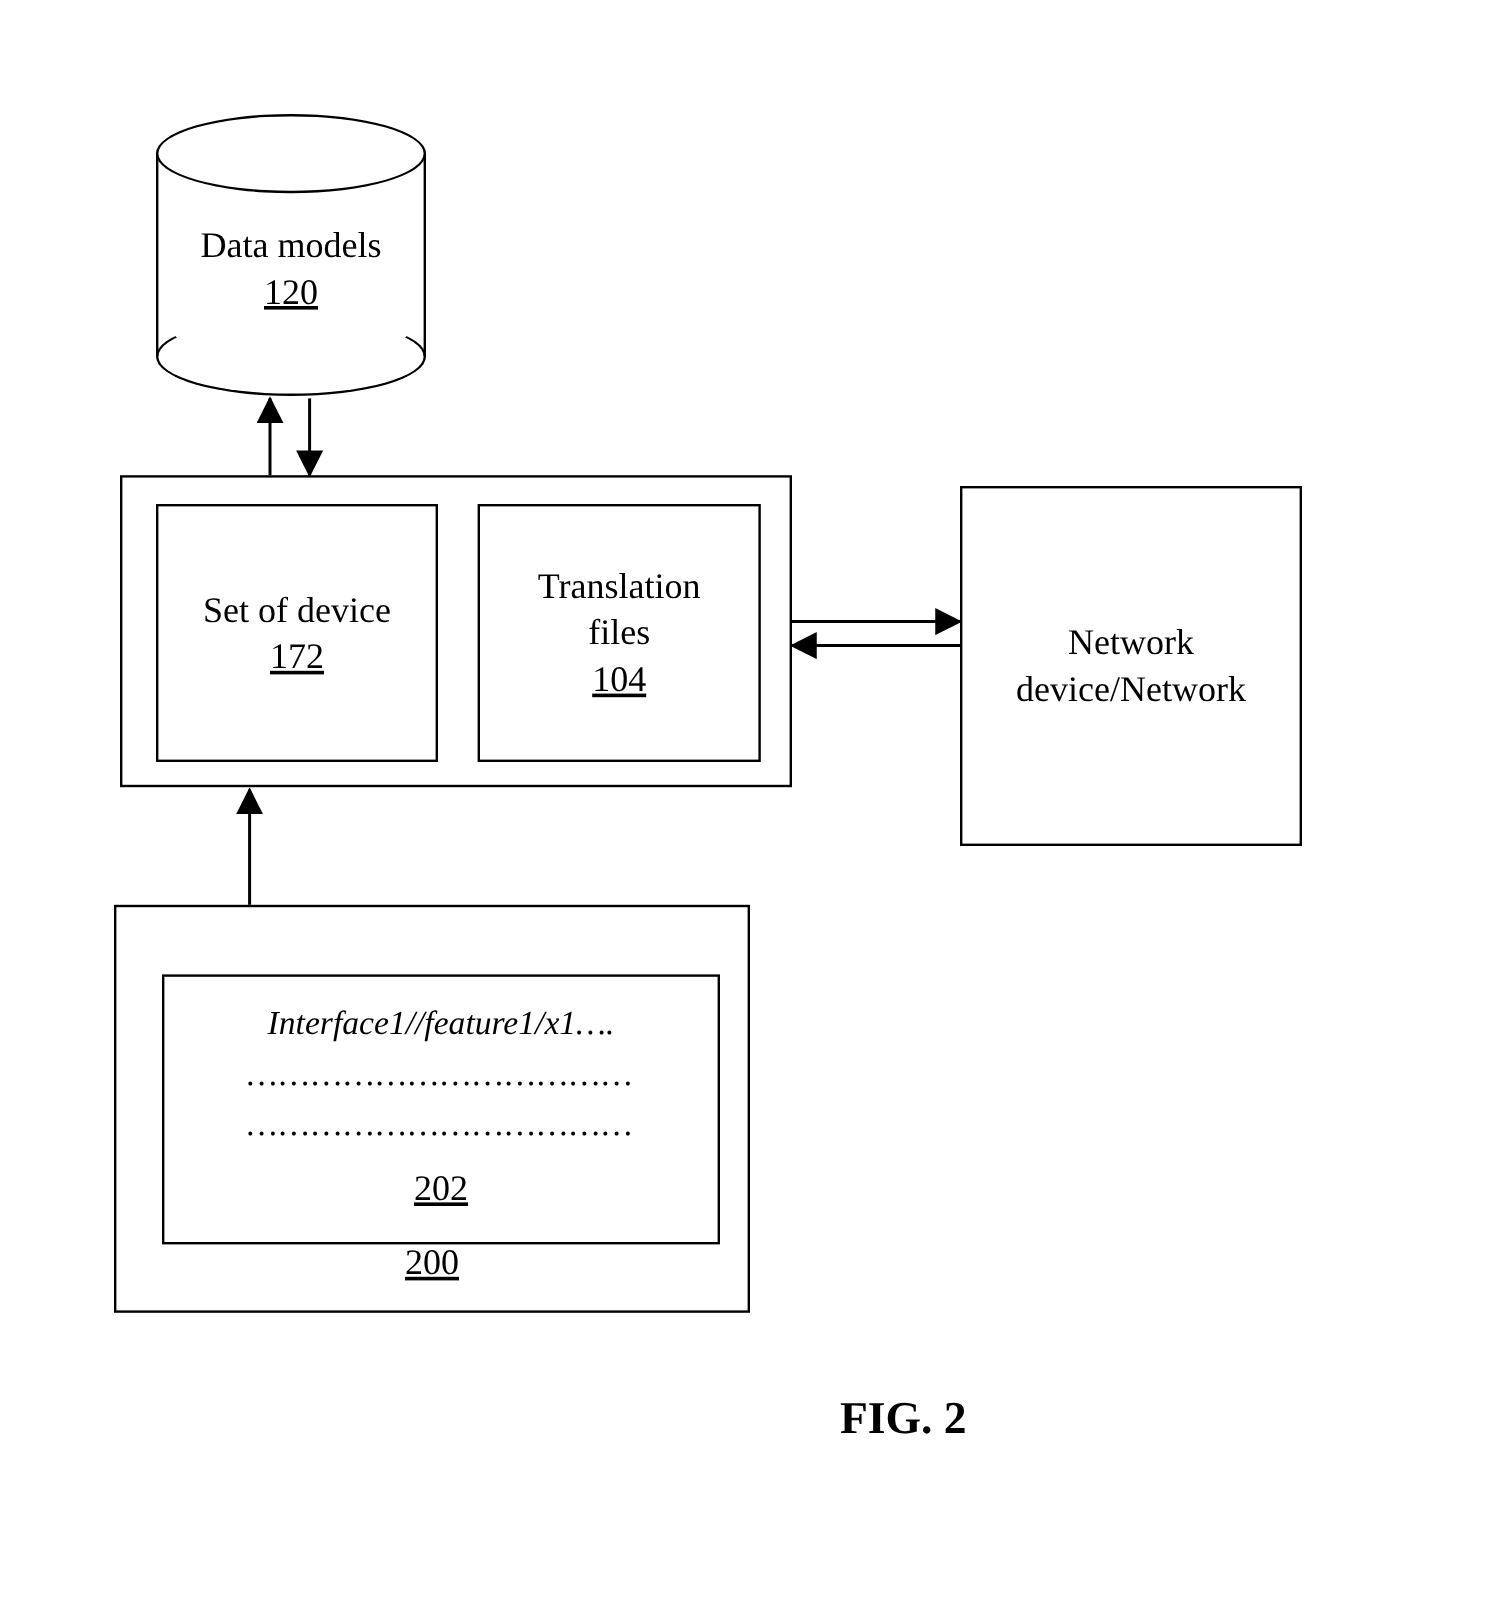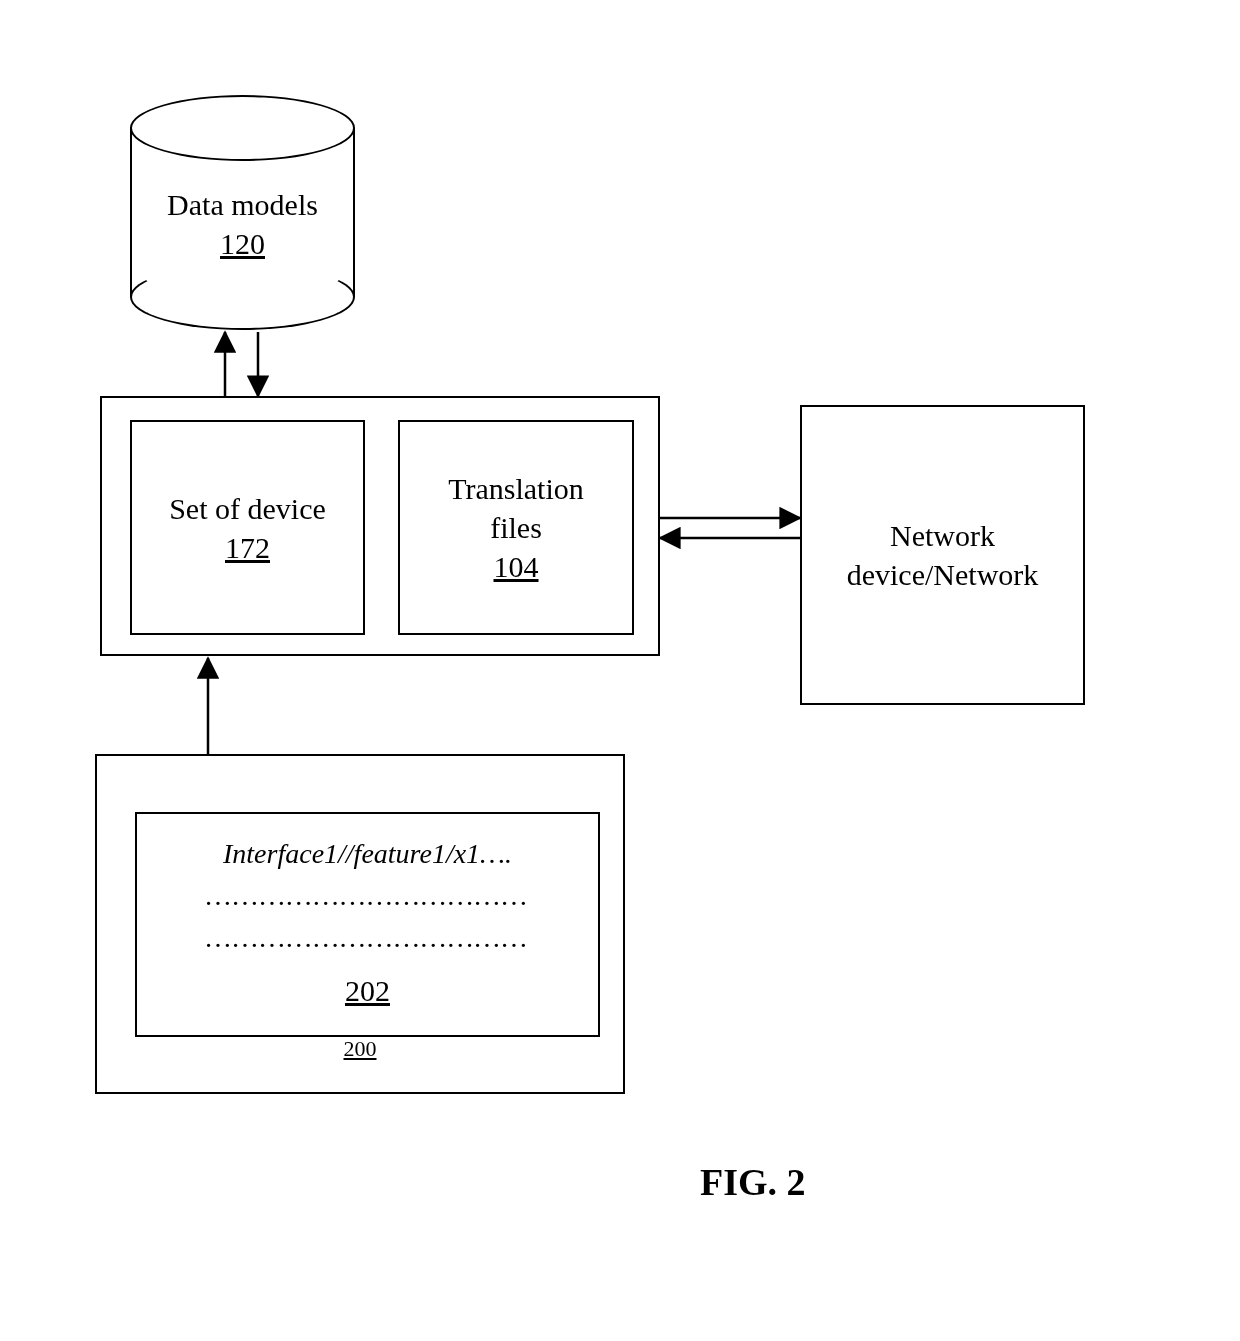--- a/index.html
+++ b/index.html
@@ -125,21 +125,21 @@
     <div class="box" style="left:38px; top:32px; width:465px; height:225px;margin-top:24px;">
       <div class="centered" style="top:24px; font-size:28px;">
         <span class="italic">Interface1//feature1/x1….</span>
       </div>
       <div class="centered italic dots" style="top:66px; font-size:28px;">………………………………</div>
       <div class="centered italic dots" style="top:108px; font-size:28px;">………………………………</div>
       <div class="centered" style="top:160px; font-size:30px;">
         <span class="ref">202</span>
       </div>
     </div>
-    <div class="centered" style="top:280px; font-size:22px;">
+    <div class="centered" style="top:280px; font-size:30px;">
       <span class="ref">200</span>
     </div>
   </div>
 
   <svg style="left:0; top:0; width:1240px; height:1341px;">
     <defs>
       <marker id="ah" viewBox="0 0 12 12" refX="11" refY="6" markerWidth="9" markerHeight="9" orient="auto-start-reverse">
         <path d="M 0 0 L 12 6 L 0 12 z" fill="#000"></path>
       </marker>
     </defs>

